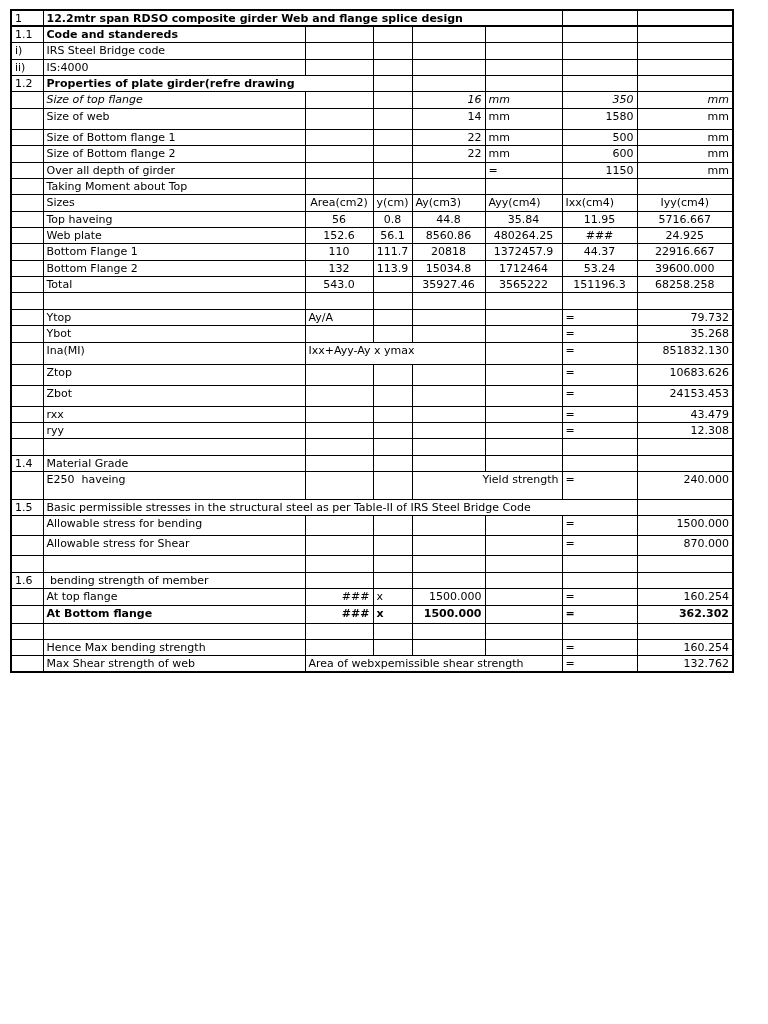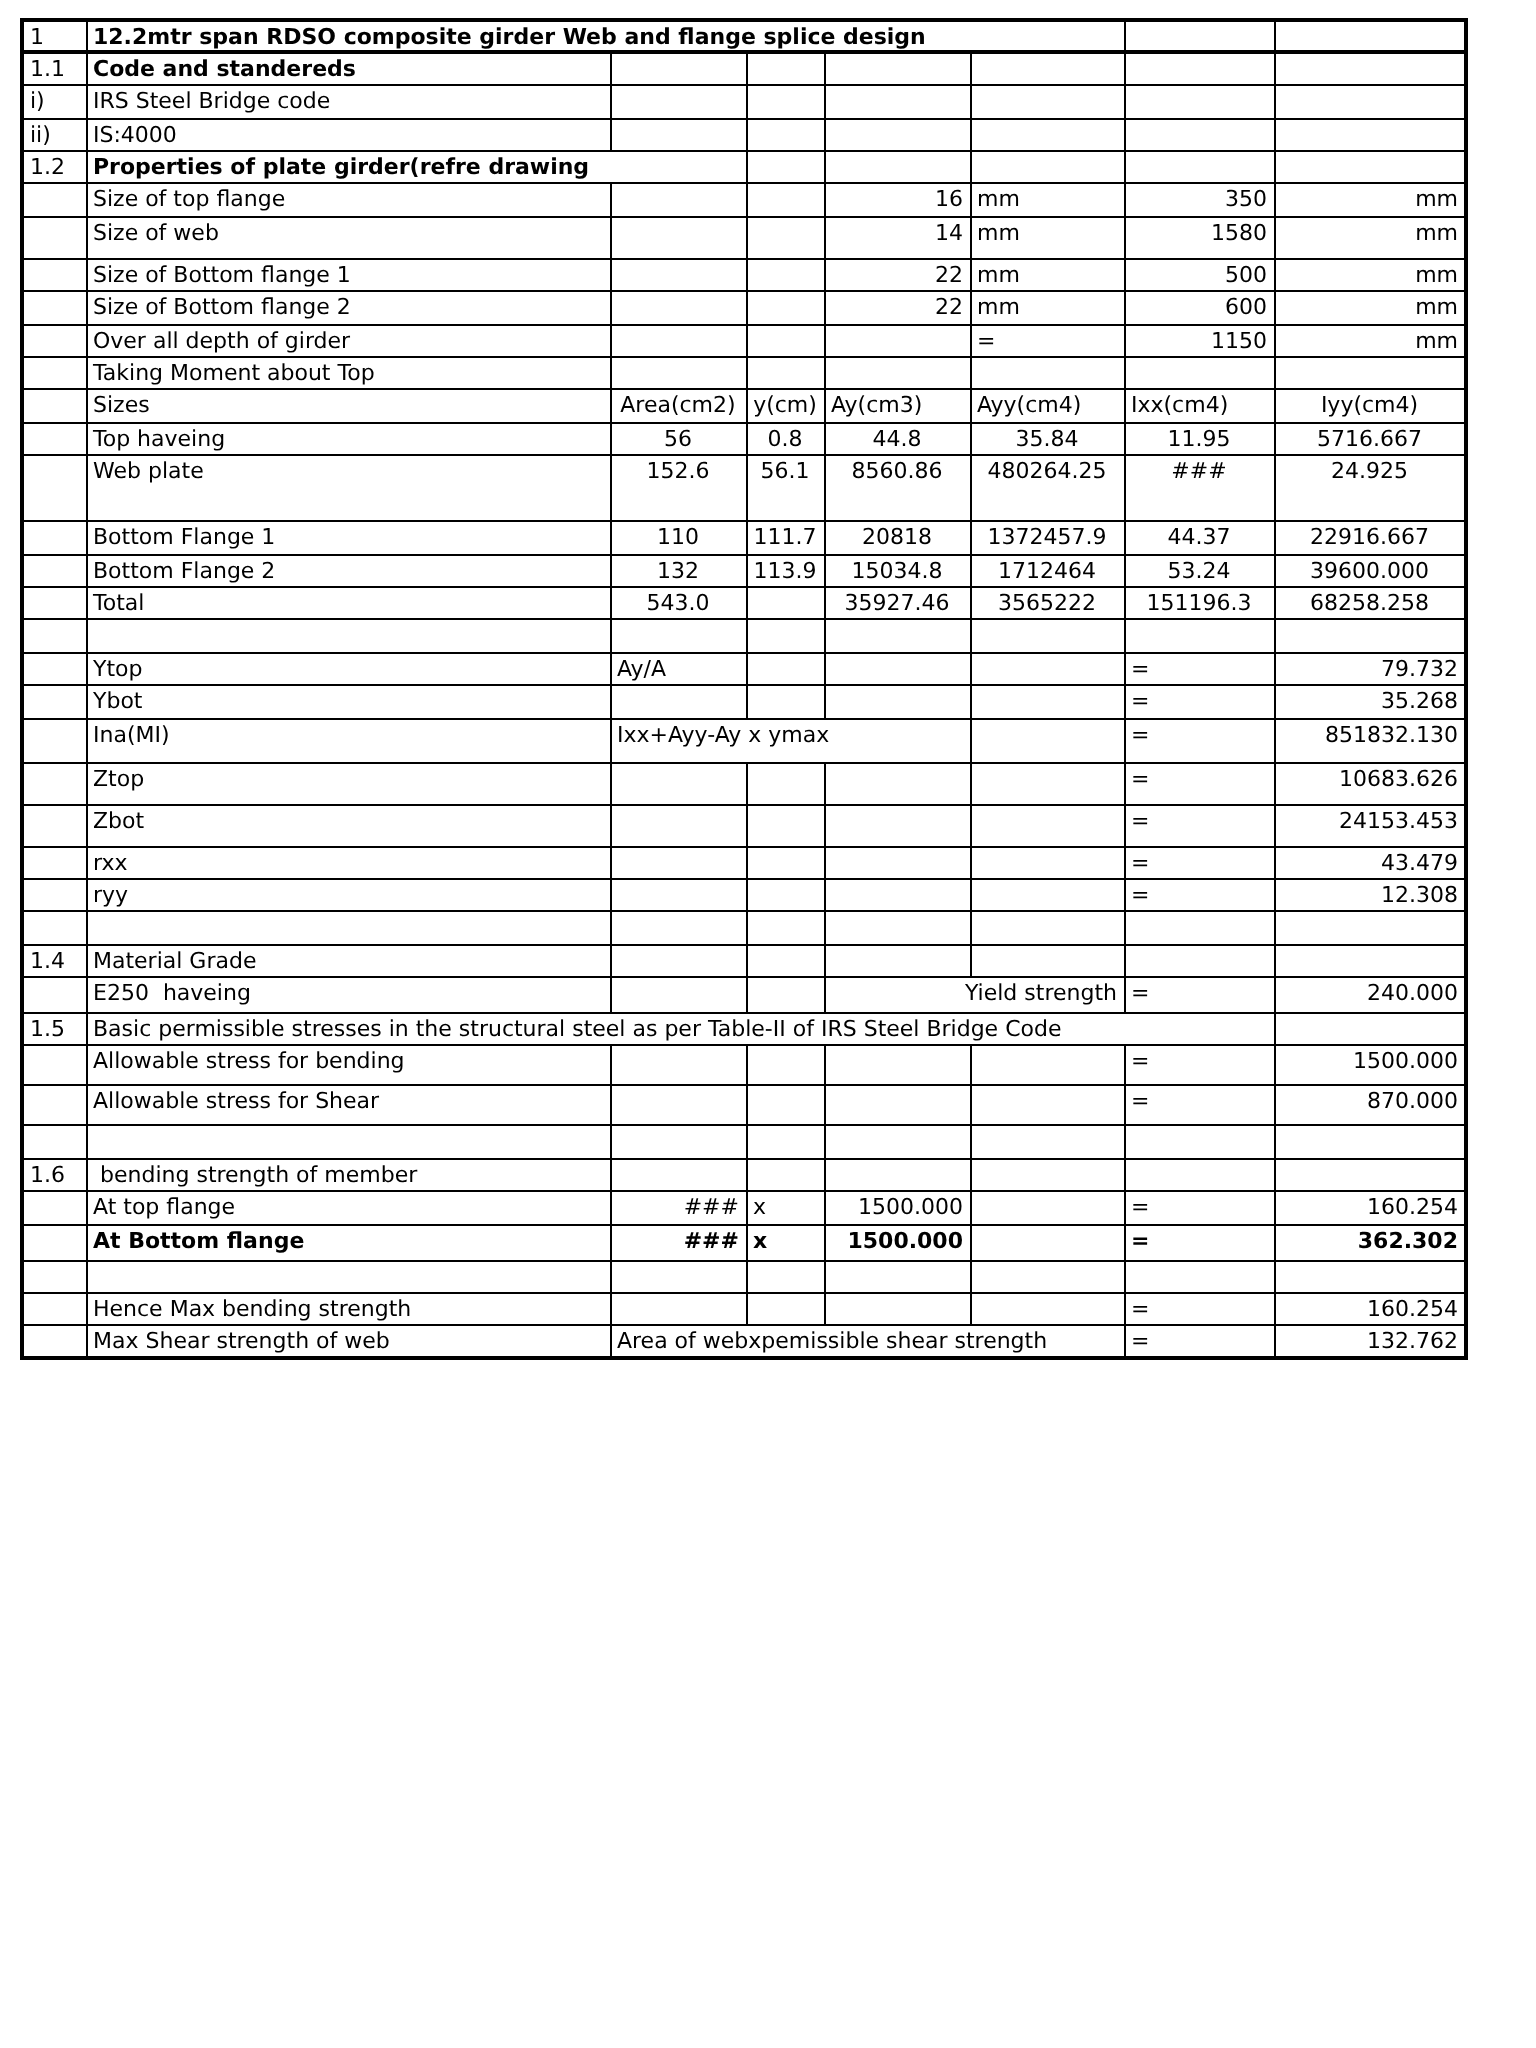--- a/index.html
+++ b/index.html
@@ -91,21 +91,21 @@
         </tr>
         <tr style="height: 16.4px;">
           <td class="a-l">1.2</td>
           <td colspan="2" class="a-l b">Properties of plate girder(refre drawing</td>
           <td class="a-l"></td>
           <td class="a-l"></td>
           <td class="a-l"></td>
           <td class="a-l"></td>
           <td class="a-l"></td>
         </tr>
-        <tr style="height: 16.4px;">
+        <tr style="height: 16.4px; font-style: italic;">
           <td class="a-l"></td>
           <td class="a-l">Size of top flange</td>
           <td class="a-l"></td>
           <td class="a-l"></td>
           <td class="a-r">16</td>
           <td class="a-l">mm</td>
           <td class="a-r">350</td>
           <td class="a-r">mm</td>
         </tr>
         <tr style="height: 21px;">
@@ -171,21 +171,21 @@
         <tr style="height: 16.4px;">
           <td class="a-l"></td>
           <td class="a-l">Top haveing</td>
           <td class="a-c">56</td>
           <td class="a-c">0.8</td>
           <td class="a-c">44.8</td>
           <td class="a-c">35.84</td>
           <td class="a-c">11.95</td>
           <td class="a-c">5716.667</td>
         </tr>
-        <tr style="height: 33px;">
+        <tr style="height: 16px;">
           <td class="a-l"></td>
           <td class="a-l">Web plate</td>
           <td class="a-c">152.6</td>
           <td class="a-c">56.1</td>
           <td class="a-c">8560.86</td>
           <td class="a-c">480264.25</td>
           <td class="a-c">###</td>
           <td class="a-c">24.925</td>
         </tr>
         <tr style="height: 16.4px;">
@@ -309,21 +309,21 @@
         <tr style="height: 16.4px;">
           <td class="a-l">1.4</td>
           <td class="a-l">Material Grade</td>
           <td class="a-l"></td>
           <td class="a-l"></td>
           <td class="a-l"></td>
           <td class="a-l"></td>
           <td class="a-l"></td>
           <td class="a-l"></td>
         </tr>
-        <tr style="height: 18px;">
+        <tr style="height: 28px;">
           <td class="a-l"></td>
           <td class="a-l">E250  haveing</td>
           <td class="a-l"></td>
           <td class="a-l"></td>
           <td colspan="2" class="a-r">Yield strength</td>
           <td class="a-l">=</td>
           <td class="a-r">240.000</td>
         </tr>
         <tr style="height: 16.4px;">
           <td class="a-l">1.5</td>

